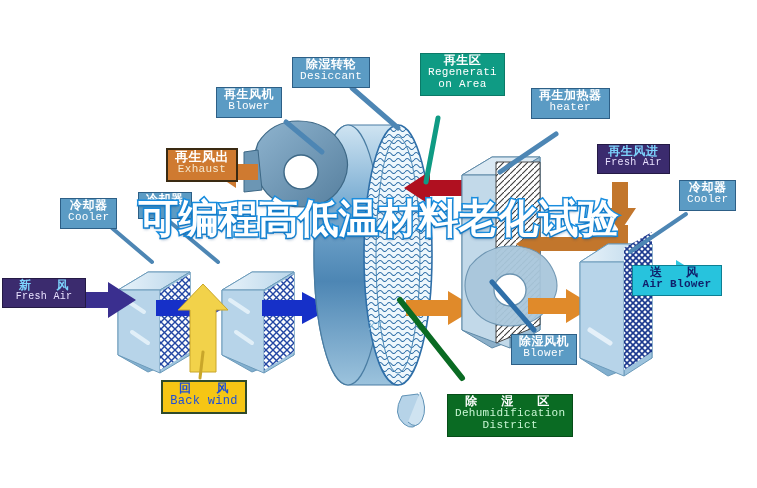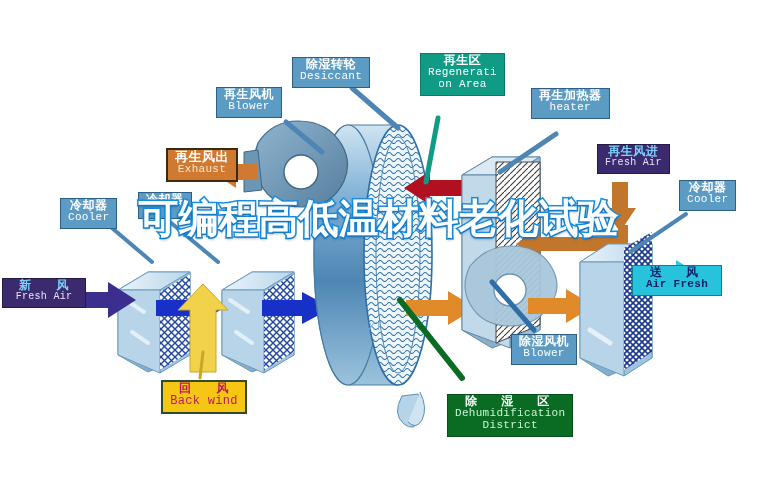--- a/index.html
+++ b/index.html
@@ -24,21 +24,21 @@
   .orange .en{font-size:11px;color:#f5e9d0;}
 
   .teal{background:#0f9b84;border:1px solid #0b7a68;color:#ffffff;}
   .teal .cn{font-size:12px;}
   .teal .en{font-size:11px;}
 
   .purple{background:#3b2b6e;border:1px solid #241a45;color:#e9e2ff;}
   .purple .cn{font-size:12px;color:#7dd3fc;}
   .purple .en{font-size:10px;}
 
-  .yellow{background:#f6c614;border:2px solid #2f4a2a;color:#be185d;}
+  .yellow{background:#f6c614;border:2px solid #2f4a2a;color:#1d4ed8;}
   .yellow .cn{font-size:12px;}
   .yellow .en{font-size:12px;font-weight:normal;}
 
   .green{background:#0a6b23;border:1px solid #064d18;color:#c9f7d4;margin-top:16px;}
   .green .cn{font-size:12px;color:#ffffff;letter-spacing:6px;}
   .green .en{font-size:11px;}
 
   .cyan{background:#27c3dd;border:1px solid #0d7f93;color:#10206b;}
   .cyan .cn{font-size:12px;font-weight:bold;letter-spacing:6px;}
   .cyan .en{font-size:11px;font-weight:bold;}
@@ -288,20 +288,20 @@
   </div>
 
   <div class="lbl green pad" style="left:447px;top:378px;">
     <span class="cn">除　湿　区</span>
     <span class="en">Dehumidification</span>
     <span class="en">District</span>
   </div>
 
   <div class="lbl cyan pad" style="left:632px;top:265px;min-width:90px;">
     <span class="cn">送　风</span>
-    <span class="en">Air Fresh</span>
+    <span class="en">Air Blower</span>
   </div>
 
   <div id="title">
     <div>可编程高低温材料老化试验</div>
   </div>
 
 </div>
 
 </body></html>

